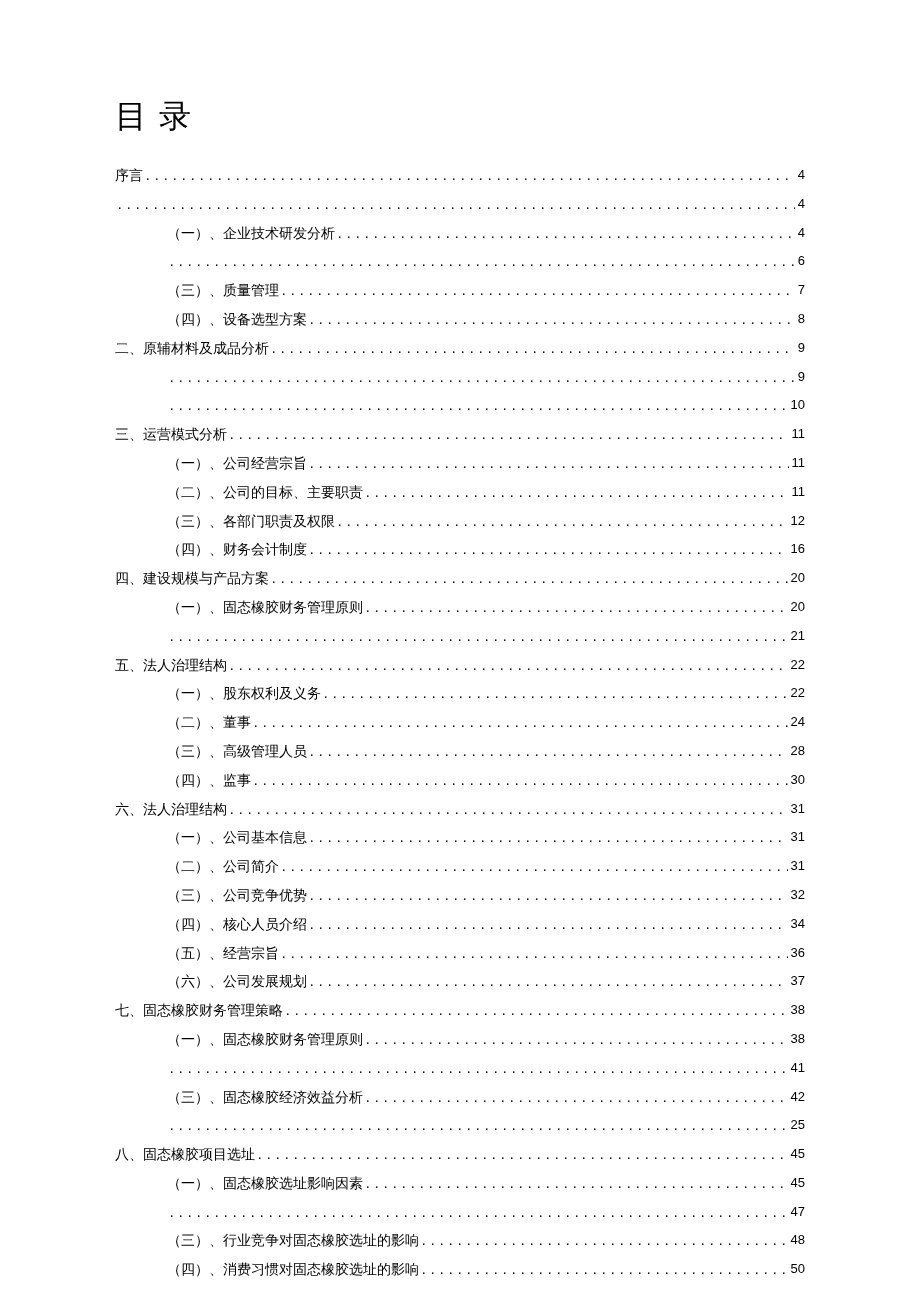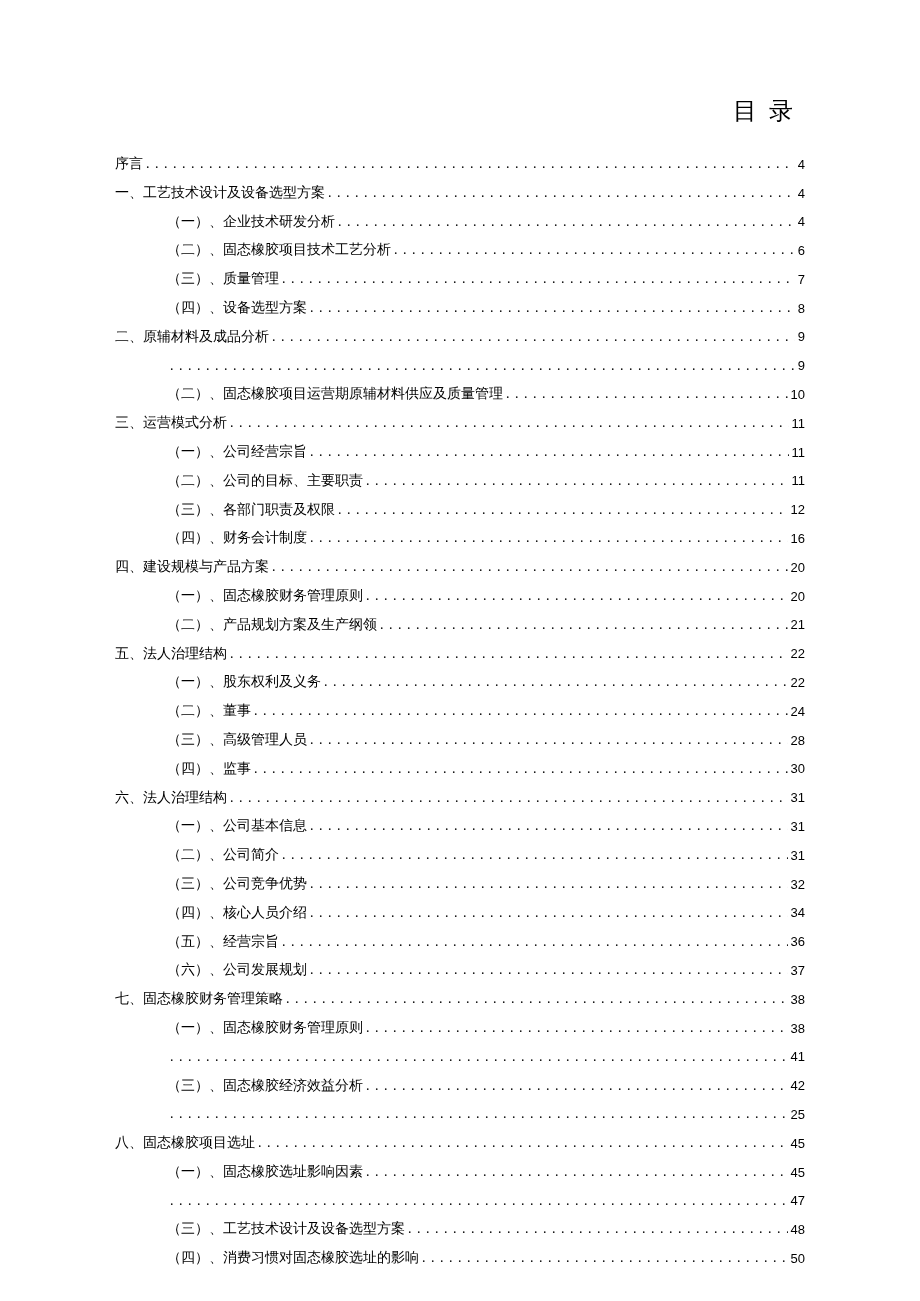--- a/index.html
+++ b/index.html
@@ -9,30 +9,30 @@
     }
     body {
       background: #ffffff;
       width: 920px;
       height: 1301px;
       font-family: "SimSun", "宋体", serif;
       color: #000000;
       padding: 95px 115px 60px 115px;
     }
     .title {
-      text-align: right;
-      font-size: 24px;
+      text-align: left;
+      font-size: 32px;
       font-weight: normal;
       letter-spacing: 12px;
       margin-bottom: 25px;
       font-family: "SimSun", "宋体", serif;
     }
     .toc-entry {
       display: flex;
-      align-items: flex-end;
+      align-items: flex-start;
       margin-bottom: 5px;
       font-size: 14px;
       line-height: 1.7;
     }
     .toc-label {
       white-space: nowrap;
       flex-shrink: 0;
     }
     .toc-dots {
       flex: 1;
@@ -60,31 +60,29 @@
 
 <h1 class="title">目录</h1>
 
 <div id="toc-container">
     <div class="toc-entry level-0">
       <span class="toc-label">序言</span>
       <span class="toc-dots">. . . . . . . . . . . . . . . . . . . . . . . . . . . . . . . . . . . . . . . . . . . . . . . . . . . . . . . . . . . . . . . . . . . . . . . . . . . . . . . . . . . . . . . . . . . . . . . . . . . . . . . . . . . . . . . . . . . . . . . . . . . . . . . . . . . . . . . . . . . . . . . . . . . . . . . . . . . . . . . . . . . . . . . . . . . . . . . . . . . . . . . . . . . . . . . . . . . . . . . . </span>
       <span class="toc-page">4</span>
     </div>
     <div class="toc-entry level-0">
-      <span class="toc-label">一、工艺技术设计及设备选型方案</span>
       <span class="toc-dots">. . . . . . . . . . . . . . . . . . . . . . . . . . . . . . . . . . . . . . . . . . . . . . . . . . . . . . . . . . . . . . . . . . . . . . . . . . . . . . . . . . . . . . . . . . . . . . . . . . . . . . . . . . . . . . . . . . . . . . . . . . . . . . . . . . . . . . . . . . . . . . . . . . . . . . . . . . . . . . . . . . . . . . . . . . . . . . . . . . . . . . . . . . . . . . . . . . . . . . . . </span>
       <span class="toc-page">4</span>
     </div>
     <div class="toc-entry level-1">
       <span class="toc-label">（一）、企业技术研发分析</span>
       <span class="toc-dots">. . . . . . . . . . . . . . . . . . . . . . . . . . . . . . . . . . . . . . . . . . . . . . . . . . . . . . . . . . . . . . . . . . . . . . . . . . . . . . . . . . . . . . . . . . . . . . . . . . . . . . . . . . . . . . . . . . . . . . . . . . . . . . . . . . . . . . . . . . . . . . . . . . . . . . . . . . . . . . . . . . . . . . . . . . . . . . . . . . . . . . . . . . . . . . . . . . . . . . . . </span>
       <span class="toc-page">4</span>
     </div>
     <div class="toc-entry level-1">
-      <span class="toc-label">（二）、固态橡胶项目技术工艺分析</span>
       <span class="toc-dots">. . . . . . . . . . . . . . . . . . . . . . . . . . . . . . . . . . . . . . . . . . . . . . . . . . . . . . . . . . . . . . . . . . . . . . . . . . . . . . . . . . . . . . . . . . . . . . . . . . . . . . . . . . . . . . . . . . . . . . . . . . . . . . . . . . . . . . . . . . . . . . . . . . . . . . . . . . . . . . . . . . . . . . . . . . . . . . . . . . . . . . . . . . . . . . . . . . . . . . . . </span>
       <span class="toc-page">6</span>
     </div>
     <div class="toc-entry level-1">
       <span class="toc-label">（三）、质量管理</span>
       <span class="toc-dots">. . . . . . . . . . . . . . . . . . . . . . . . . . . . . . . . . . . . . . . . . . . . . . . . . . . . . . . . . . . . . . . . . . . . . . . . . . . . . . . . . . . . . . . . . . . . . . . . . . . . . . . . . . . . . . . . . . . . . . . . . . . . . . . . . . . . . . . . . . . . . . . . . . . . . . . . . . . . . . . . . . . . . . . . . . . . . . . . . . . . . . . . . . . . . . . . . . . . . . . . </span>
       <span class="toc-page">7</span>
     </div>
     <div class="toc-entry level-1">
       <span class="toc-label">（四）、设备选型方案</span>
@@ -94,21 +92,20 @@
     <div class="toc-entry level-0">
       <span class="toc-label">二、原辅材料及成品分析</span>
       <span class="toc-dots">. . . . . . . . . . . . . . . . . . . . . . . . . . . . . . . . . . . . . . . . . . . . . . . . . . . . . . . . . . . . . . . . . . . . . . . . . . . . . . . . . . . . . . . . . . . . . . . . . . . . . . . . . . . . . . . . . . . . . . . . . . . . . . . . . . . . . . . . . . . . . . . . . . . . . . . . . . . . . . . . . . . . . . . . . . . . . . . . . . . . . . . . . . . . . . . . . . . . . . . . </span>
       <span class="toc-page">9</span>
     </div>
     <div class="toc-entry level-1">
       <span class="toc-dots">. . . . . . . . . . . . . . . . . . . . . . . . . . . . . . . . . . . . . . . . . . . . . . . . . . . . . . . . . . . . . . . . . . . . . . . . . . . . . . . . . . . . . . . . . . . . . . . . . . . . . . . . . . . . . . . . . . . . . . . . . . . . . . . . . . . . . . . . . . . . . . . . . . . . . . . . . . . . . . . . . . . . . . . . . . . . . . . . . . . . . . . . . . . . . . . . . . . . . . . . </span>
       <span class="toc-page">9</span>
     </div>
     <div class="toc-entry level-1">
-      <span class="toc-label">（二）、固态橡胶项目运营期原辅材料供应及质量管理</span>
       <span class="toc-dots">. . . . . . . . . . . . . . . . . . . . . . . . . . . . . . . . . . . . . . . . . . . . . . . . . . . . . . . . . . . . . . . . . . . . . . . . . . . . . . . . . . . . . . . . . . . . . . . . . . . . . . . . . . . . . . . . . . . . . . . . . . . . . . . . . . . . . . . . . . . . . . . . . . . . . . . . . . . . . . . . . . . . . . . . . . . . . . . . . . . . . . . . . . . . . . . . . . . . . . . . </span>
       <span class="toc-page">10</span>
     </div>
     <div class="toc-entry level-0">
       <span class="toc-label">三、运营模式分析</span>
       <span class="toc-dots">. . . . . . . . . . . . . . . . . . . . . . . . . . . . . . . . . . . . . . . . . . . . . . . . . . . . . . . . . . . . . . . . . . . . . . . . . . . . . . . . . . . . . . . . . . . . . . . . . . . . . . . . . . . . . . . . . . . . . . . . . . . . . . . . . . . . . . . . . . . . . . . . . . . . . . . . . . . . . . . . . . . . . . . . . . . . . . . . . . . . . . . . . . . . . . . . . . . . . . . . </span>
       <span class="toc-page">11</span>
     </div>
     <div class="toc-entry level-1">
       <span class="toc-label">（一）、公司经营宗旨</span>
@@ -134,21 +131,20 @@
       <span class="toc-label">四、建设规模与产品方案</span>
       <span class="toc-dots">. . . . . . . . . . . . . . . . . . . . . . . . . . . . . . . . . . . . . . . . . . . . . . . . . . . . . . . . . . . . . . . . . . . . . . . . . . . . . . . . . . . . . . . . . . . . . . . . . . . . . . . . . . . . . . . . . . . . . . . . . . . . . . . . . . . . . . . . . . . . . . . . . . . . . . . . . . . . . . . . . . . . . . . . . . . . . . . . . . . . . . . . . . . . . . . . . . . . . . . . </span>
       <span class="toc-page">20</span>
     </div>
     <div class="toc-entry level-1">
       <span class="toc-label">（一）、固态橡胶财务管理原则</span>
       <span class="toc-dots">. . . . . . . . . . . . . . . . . . . . . . . . . . . . . . . . . . . . . . . . . . . . . . . . . . . . . . . . . . . . . . . . . . . . . . . . . . . . . . . . . . . . . . . . . . . . . . . . . . . . . . . . . . . . . . . . . . . . . . . . . . . . . . . . . . . . . . . . . . . . . . . . . . . . . . . . . . . . . . . . . . . . . . . . . . . . . . . . . . . . . . . . . . . . . . . . . . . . . . . . </span>
       <span class="toc-page">20</span>
     </div>
     <div class="toc-entry level-1">
-      <span class="toc-label">（二）、产品规划方案及生产纲领</span>
       <span class="toc-dots">. . . . . . . . . . . . . . . . . . . . . . . . . . . . . . . . . . . . . . . . . . . . . . . . . . . . . . . . . . . . . . . . . . . . . . . . . . . . . . . . . . . . . . . . . . . . . . . . . . . . . . . . . . . . . . . . . . . . . . . . . . . . . . . . . . . . . . . . . . . . . . . . . . . . . . . . . . . . . . . . . . . . . . . . . . . . . . . . . . . . . . . . . . . . . . . . . . . . . . . . </span>
       <span class="toc-page">21</span>
     </div>
     <div class="toc-entry level-0">
       <span class="toc-label">五、法人治理结构</span>
       <span class="toc-dots">. . . . . . . . . . . . . . . . . . . . . . . . . . . . . . . . . . . . . . . . . . . . . . . . . . . . . . . . . . . . . . . . . . . . . . . . . . . . . . . . . . . . . . . . . . . . . . . . . . . . . . . . . . . . . . . . . . . . . . . . . . . . . . . . . . . . . . . . . . . . . . . . . . . . . . . . . . . . . . . . . . . . . . . . . . . . . . . . . . . . . . . . . . . . . . . . . . . . . . . . </span>
       <span class="toc-page">22</span>
     </div>
     <div class="toc-entry level-1">
       <span class="toc-label">（一）、股东权利及义务</span>
@@ -236,21 +232,21 @@
     <div class="toc-entry level-1">
       <span class="toc-label">（一）、固态橡胶选址影响因素</span>
       <span class="toc-dots">. . . . . . . . . . . . . . . . . . . . . . . . . . . . . . . . . . . . . . . . . . . . . . . . . . . . . . . . . . . . . . . . . . . . . . . . . . . . . . . . . . . . . . . . . . . . . . . . . . . . . . . . . . . . . . . . . . . . . . . . . . . . . . . . . . . . . . . . . . . . . . . . . . . . . . . . . . . . . . . . . . . . . . . . . . . . . . . . . . . . . . . . . . . . . . . . . . . . . . . . </span>
       <span class="toc-page">45</span>
     </div>
     <div class="toc-entry level-1">
       <span class="toc-dots">. . . . . . . . . . . . . . . . . . . . . . . . . . . . . . . . . . . . . . . . . . . . . . . . . . . . . . . . . . . . . . . . . . . . . . . . . . . . . . . . . . . . . . . . . . . . . . . . . . . . . . . . . . . . . . . . . . . . . . . . . . . . . . . . . . . . . . . . . . . . . . . . . . . . . . . . . . . . . . . . . . . . . . . . . . . . . . . . . . . . . . . . . . . . . . . . . . . . . . . . </span>
       <span class="toc-page">47</span>
     </div>
     <div class="toc-entry level-1">
-      <span class="toc-label">（三）、工艺技术设计及设备选型方案</span>
+      <span class="toc-label">（三）、行业竞争对固态橡胶选址的影响</span>
       <span class="toc-dots">. . . . . . . . . . . . . . . . . . . . . . . . . . . . . . . . . . . . . . . . . . . . . . . . . . . . . . . . . . . . . . . . . . . . . . . . . . . . . . . . . . . . . . . . . . . . . . . . . . . . . . . . . . . . . . . . . . . . . . . . . . . . . . . . . . . . . . . . . . . . . . . . . . . . . . . . . . . . . . . . . . . . . . . . . . . . . . . . . . . . . . . . . . . . . . . . . . . . . . . . </span>
       <span class="toc-page">48</span>
     </div>
     <div class="toc-entry level-1">
       <span class="toc-label">（四）、消费习惯对固态橡胶选址的影响</span>
       <span class="toc-dots">. . . . . . . . . . . . . . . . . . . . . . . . . . . . . . . . . . . . . . . . . . . . . . . . . . . . . . . . . . . . . . . . . . . . . . . . . . . . . . . . . . . . . . . . . . . . . . . . . . . . . . . . . . . . . . . . . . . . . . . . . . . . . . . . . . . . . . . . . . . . . . . . . . . . . . . . . . . . . . . . . . . . . . . . . . . . . . . . . . . . . . . . . . . . . . . . . . . . . . . . </span>
       <span class="toc-page">50</span>
     </div>
   </div>
 

